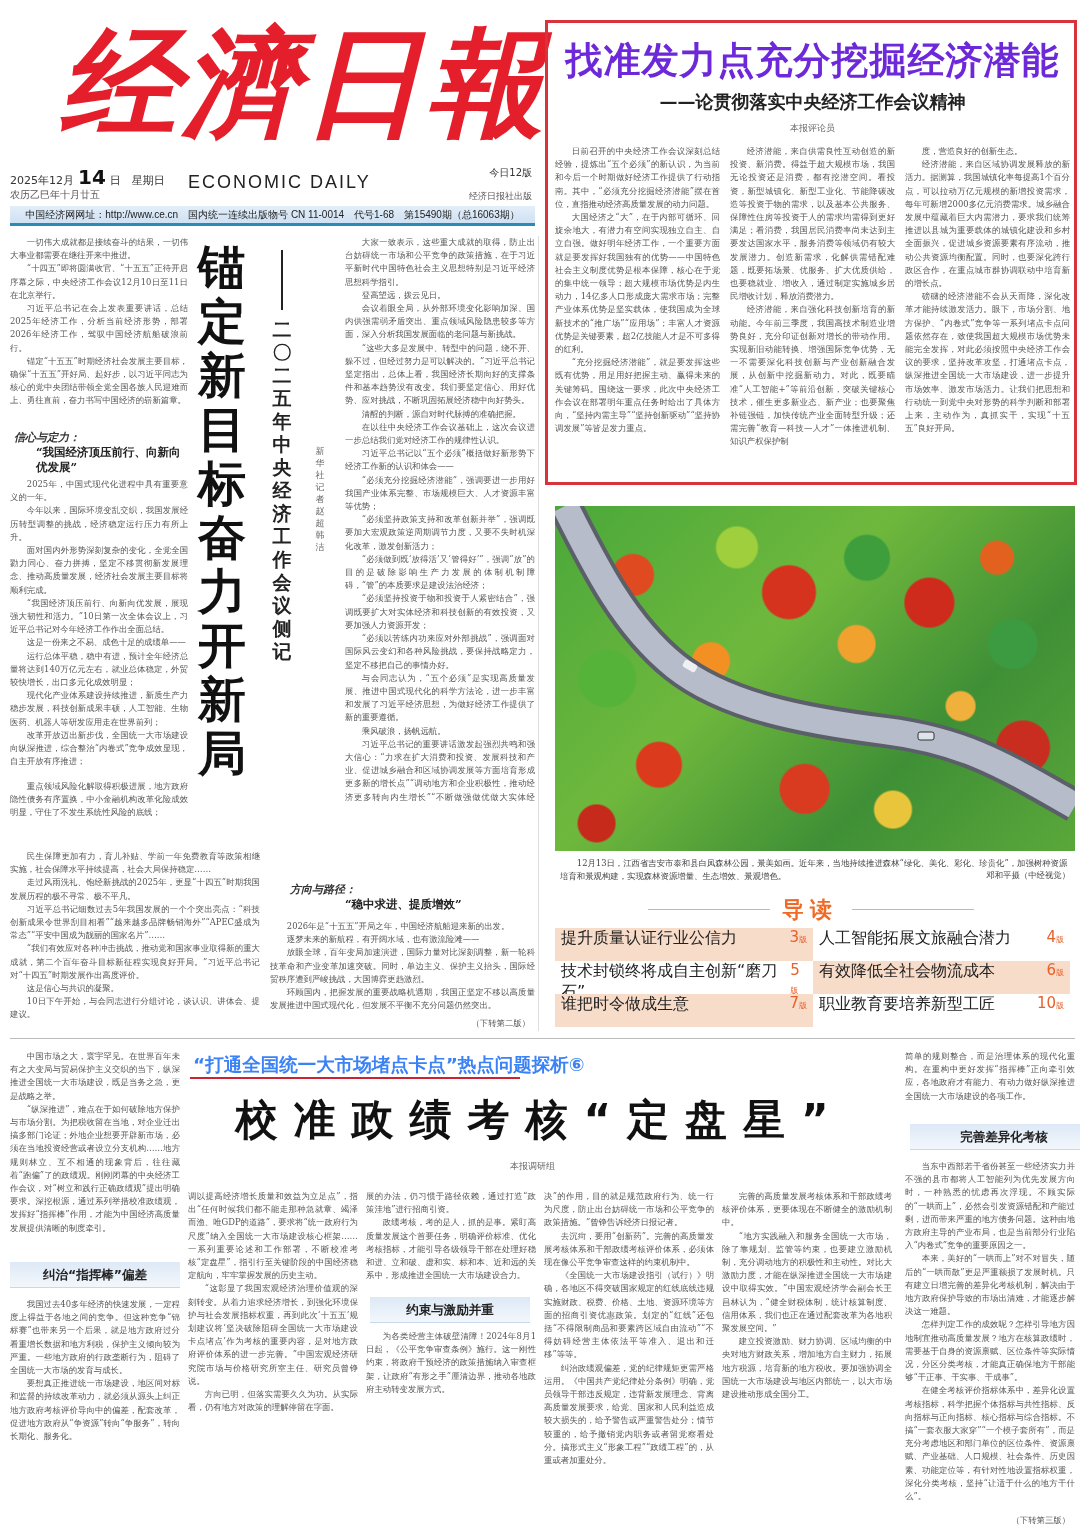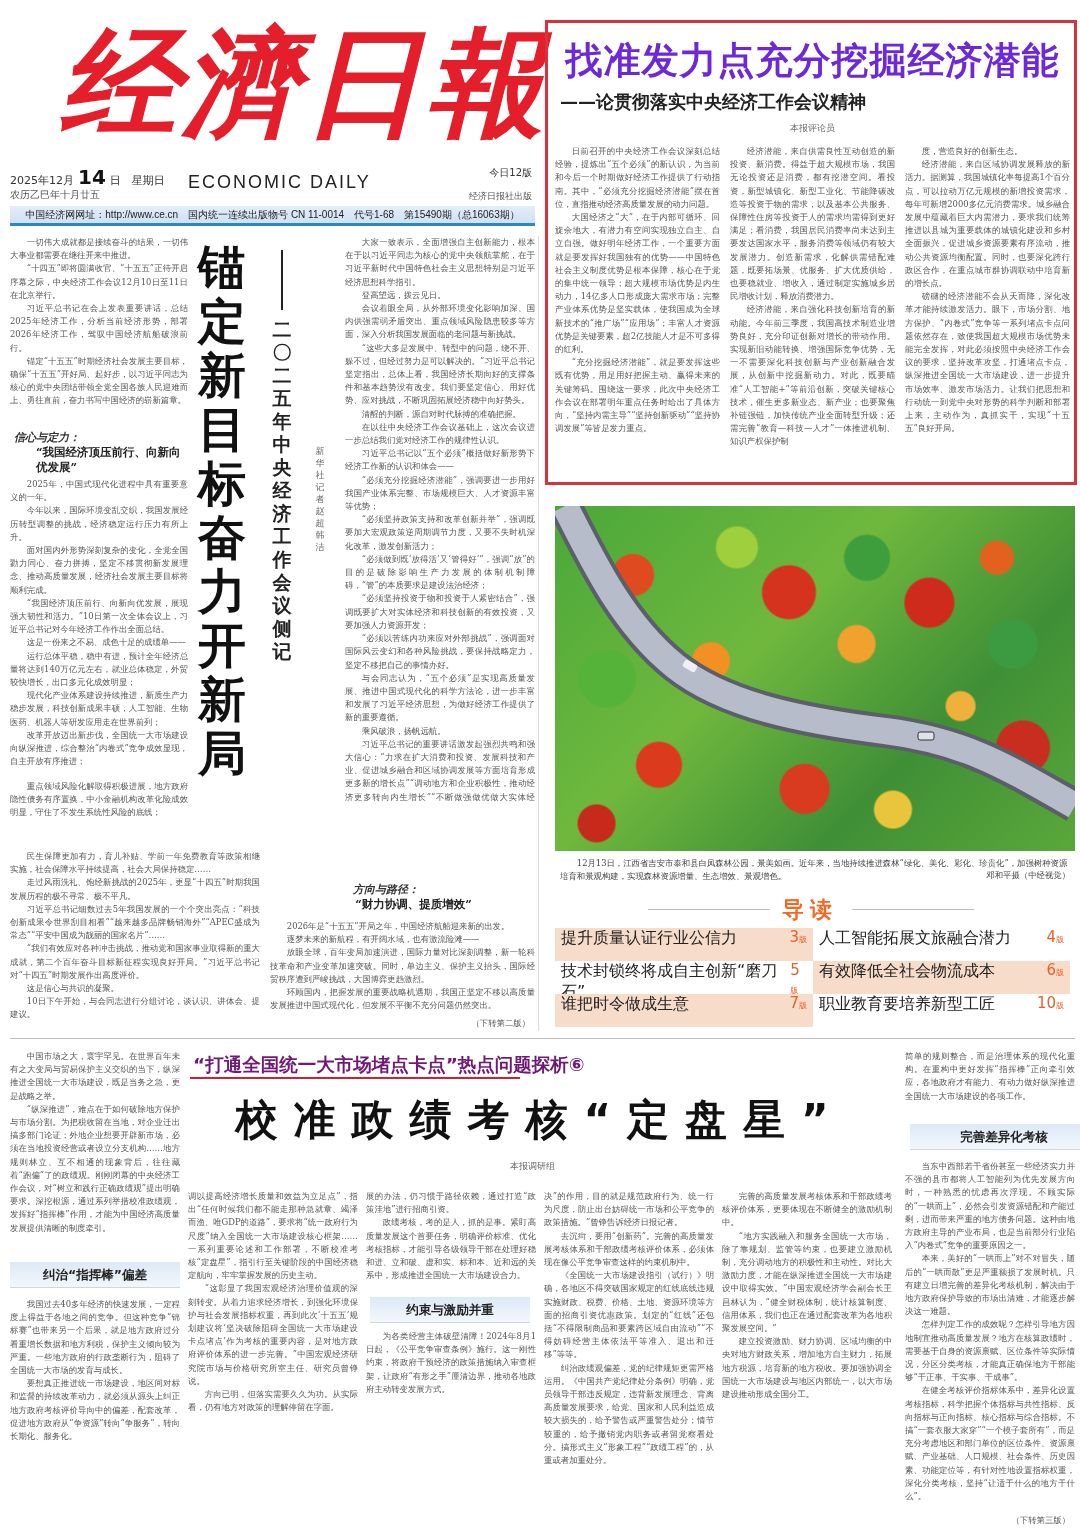--- a/index.html
+++ b/index.html
@@ -60,21 +60,21 @@
 
   .col-divider-v { width: 1px; background: #ddd; }
   .h-rule { height: 1px; background: #bbb; }
 
   
   .commentary {
     left: 545px; top: 20px; width: 532px; height: 465px;
     border: 3px solid #d8323c;
   }
   .comm-title { left: 560px; top: 36px; width: 505px; text-align: center; font-family: "DejaVu Sans", sans-serif; font-weight: bold; font-size: 37px; color: #6d28d9; letter-spacing: 1px; }
-  .comm-sub { left: 560px; top: 90px; width: 505px; text-align: left; font-family: "DejaVu Serif", serif; font-weight: bold; font-size: 18px; color: #222; }
+  .comm-sub { left: 560px; top: 90px; width: 505px; text-align: center; font-family: "DejaVu Serif", serif; font-weight: bold; font-size: 18px; color: #222; }
   .comm-author { left: 560px; top: 122px; width: 505px; text-align: center; font-family: "DejaVu Serif", serif; font-size: 9px; color: #666; }
 
   
   .photo {
     left: 555px; top: 506px; width: 520px; height: 345px; overflow: hidden;
     background:
       radial-gradient(circle at 15% 20%, #e04a20 0 20px, transparent 22px),
       radial-gradient(circle at 45% 25%, #d6331f 0 26px, transparent 28px),
       radial-gradient(circle at 30% 45%, #f29024 0 18px, transparent 20px),
       radial-gradient(circle at 72% 28%, #cf2b1d 0 24px, transparent 26px),
@@ -103,21 +103,21 @@
   .guide-grid { left: 555px; top: 928px; width: 515px; display: grid; grid-template-columns: 258px 257px; }
   .guide-item {
     height: 33px; display: flex; align-items: flex-start; justify-content: space-between;
     padding: 0 6px 0 6px; font-size: 16px; color: #222; cursor: pointer;
   }
   .guide-item.shaded { background: #f8dcca; }
   .guide-item .pg { color: #e8602a; font-size: 15px; }
   .guide-item .pg small { font-size: 8px; }
 
   
-  .series-title { left: 193px; top: 1052px; font-weight: bold; font-size: 18.5px; color: #701a75; white-space: nowrap; }
+  .series-title { left: 193px; top: 1052px; font-weight: bold; font-size: 18.5px; color: #3b82f6; white-space: nowrap; }
   .series-rule { left: 190px; top: 1077px; width: 330px; height: 2px; background: #c23; }
   .feat-title { left: 200px; top: 1092px; width: 680px; text-align: center; font-weight: bold; font-size: 42px; letter-spacing: 16px; color: #111; }
   .feat-author { left: 510px; top: 1160px; font-size: 9px; color: #666; font-family: "DejaVu Serif", serif; }
 
   .sub-box {
     height: 26px; background: linear-gradient(#dde9f6, #f3f7fc);
     border-bottom: 1px solid #c7d8ec;
     text-align: center; font-size: 12.5px; font-weight: bold; color: #222; line-height: 26px;
   }
   .continued { text-align: right; font-family: "DejaVu Serif", serif; }
@@ -166,39 +166,39 @@
   <p>这是信心与共识的凝聚。</p>
   <p>10日下午开始，与会同志进行分组讨论，谈认识、讲体会、提建议。</p>
 </div>
 
 <div class="abs v-headline">锚定新目标 奋力开新局</div>
 <div class="abs v-sub-rule"></div>
 <div class="abs v-sub" style="top:318px;">二〇二五年中央经济工作会议侧记</div>
 <div class="abs v-byline">新华社记者 赵超 韩洁</div>
 
 <div class="abs txt" style="left:345px; top:236px; width:190px; height:568px;">
-  <p>大家一致表示，全面增强自主创新能力，根本在于以习近平同志为核心的党中央领航掌舵，在于习近平新时代中国特色社会主义思想特别是习近平经济思想科学指引。</p>
+  <p>大家一致表示，这些重大成就的取得，防止出台妨碍统一市场和公平竞争的政策措施，在于习近平新时代中国特色社会主义思想特别是习近平经济思想科学指引。</p>
   <p>登高望远，拨云见日。</p>
   <p>会议着眼全局，从外部环境变化影响加深、国内供强需弱矛盾突出、重点领域风险隐患较多等方面，深入分析我国发展面临的老问题与新挑战。</p>
   <p>“这些大多是发展中、转型中的问题，绕不开、躲不过，但经过努力是可以解决的。”习近平总书记坚定指出，总体上看，我国经济长期向好的支撑条件和基本趋势没有改变。我们要坚定信心、用好优势、应对挑战，不断巩固拓展经济稳中向好势头。</p>
   <p>清醒的判断，源自对时代脉搏的准确把握。</p>
   <p>在以往中央经济工作会议基础上，这次会议进一步总结我们党对经济工作的规律性认识。</p>
   <p>习近平总书记以“五个必须”概括做好新形势下经济工作新的认识和体会——</p>
   <p>“必须充分挖掘经济潜能”，强调要进一步用好我国产业体系完整、市场规模巨大、人才资源丰富等优势；</p>
   <p>“必须坚持政策支持和改革创新并举”，强调既要加大宏观政策逆周期调节力度，又要不失时机深化改革，激发创新活力；</p>
   <p>“必须做到既‘放得活’又‘管得好’”，强调“放”的目的是破除影响生产力发展的体制机制障碍，“管”的本质要求是建设法治经济；</p>
   <p>“必须坚持投资于物和投资于人紧密结合”，强调既要扩大对实体经济和科技创新的有效投资，又要加强人力资源开发；</p>
   <p>“必须以苦练内功来应对外部挑战”，强调面对国际风云变幻和各种风险挑战，要保持战略定力，坚定不移把自己的事情办好。</p>
   <p>与会同志认为，“五个必须”是实现高质量发展、推进中国式现代化的科学方法论，进一步丰富和发展了习近平经济思想，为做好经济工作提供了新的重要遵循。</p>
   <p>乘风破浪，扬帆远航。</p>
   <p>习近平总书记的重要讲话激发起强烈共鸣和强大信心：“力求在扩大消费和投资、发展科技和产业、促进城乡融合和区域协调发展等方面培育形成更多新的增长点”“调动地方和企业积极性，推动经济更多转向内生增长”“不断做强做优做大实体经济，全面增强自主创新能力”。</p>
 </div>
-<div class="abs section-head" style="left:261px; top:882px; width:250px;text-align:center;">
+<div class="abs section-head" style="left:290px; top:882px; width:250px;">
   <div class="l1">方向与路径：</div>
-  <div class="l2" style="padding-left:55px;">“财力协调、提质增效”</div>
+  <div class="l2" style="padding-left:55px;">“稳中求进、提质增效”</div>
 </div>
 <div class="abs txt" style="left:270px; top:920px; width:265px; height:100px;">
   <p>2026年是“十五五”开局之年，中国经济航船迎来新的出发。</p>
   <p>逐梦未来的新航程，有开阔水域，也有激流险滩——</p>
   <p>放眼全球，百年变局加速演进，国际力量对比深刻调整，新一轮科技革命和产业变革加速突破。同时，单边主义、保护主义抬头，国际经贸秩序遭到严峻挑战，大国博弈更趋激烈。</p>
   <p>环顾国内，把握发展的重要战略机遇期，我国正坚定不移以高质量发展推进中国式现代化，但发展不平衡不充分问题仍然突出。</p>
 </div>
 <div class="abs txt continued" style="left:420px; top:1017px; width:110px;">（下转第二版）</div>
 
 <div class="abs col-divider-v" style="left:538px; top:236px; height:795px;"></div>

